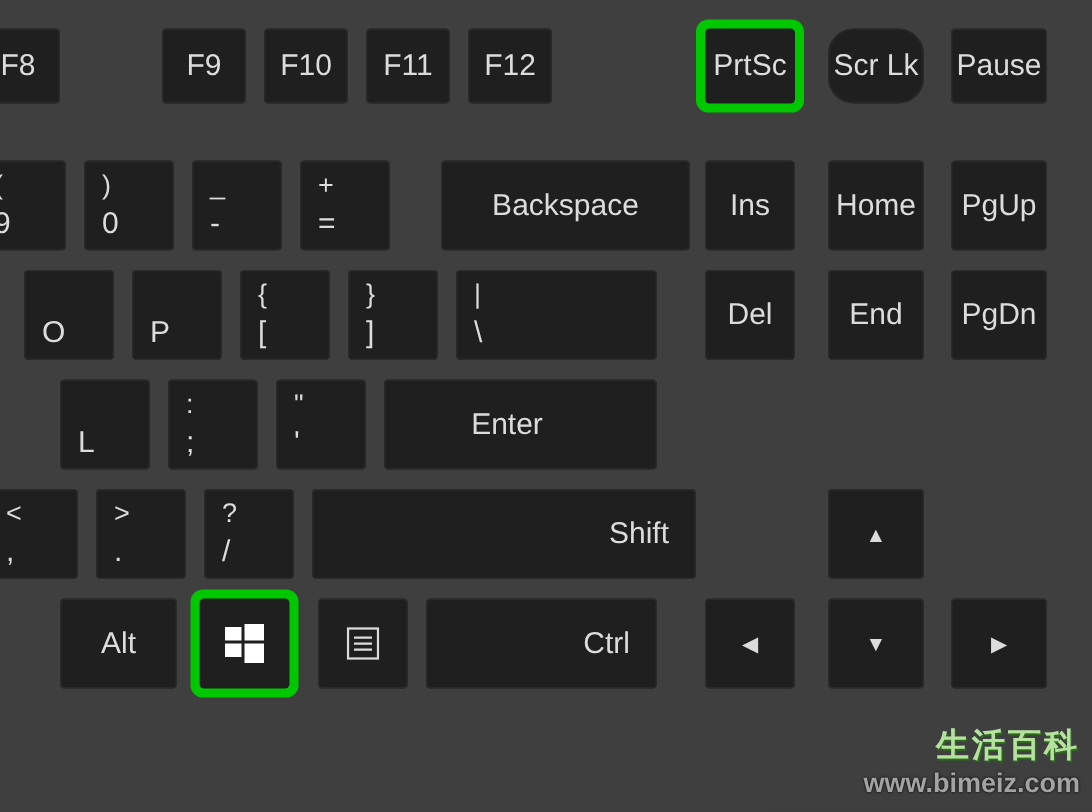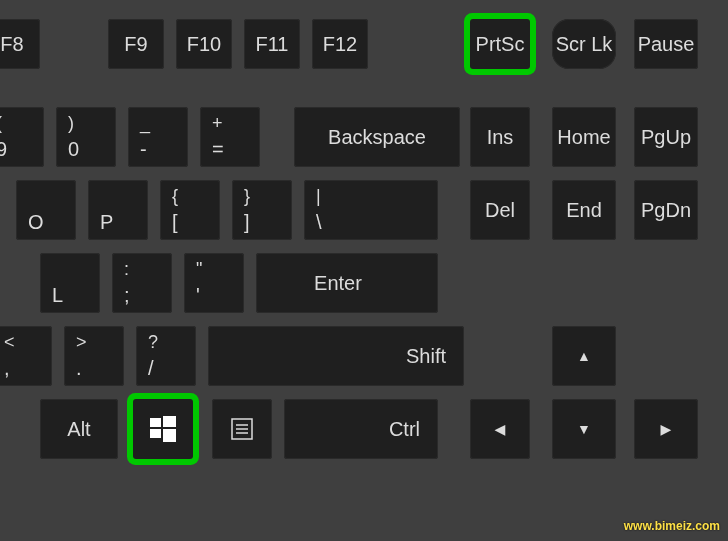--- a/index.html
+++ b/index.html
@@ -207,14 +207,15 @@
   <span>◀</span>
 </div>
 <div class="key" style="left:552px;top:399px;width:64px;height:60px;font-size:14px;">
   <span>▼</span>
 </div>
 <div class="key" style="left:634px;top:399px;width:64px;height:60px;font-size:14px;">
   <span>▶</span>
 </div>
 
 <div class="watermark">
-  <span style="font-size:12px;color:#fde047;text-shadow:0 0 2px #000;">www.bimeiz.com</span>
+  <span style="font-size:22px;letter-spacing:2px;">生活百科</span>
+  <span style="font-size:18px;color:#a3a3a3;text-shadow:0 0 2px #000;">www.bimeiz.com</span>
 </div>
 
 </body></html>

